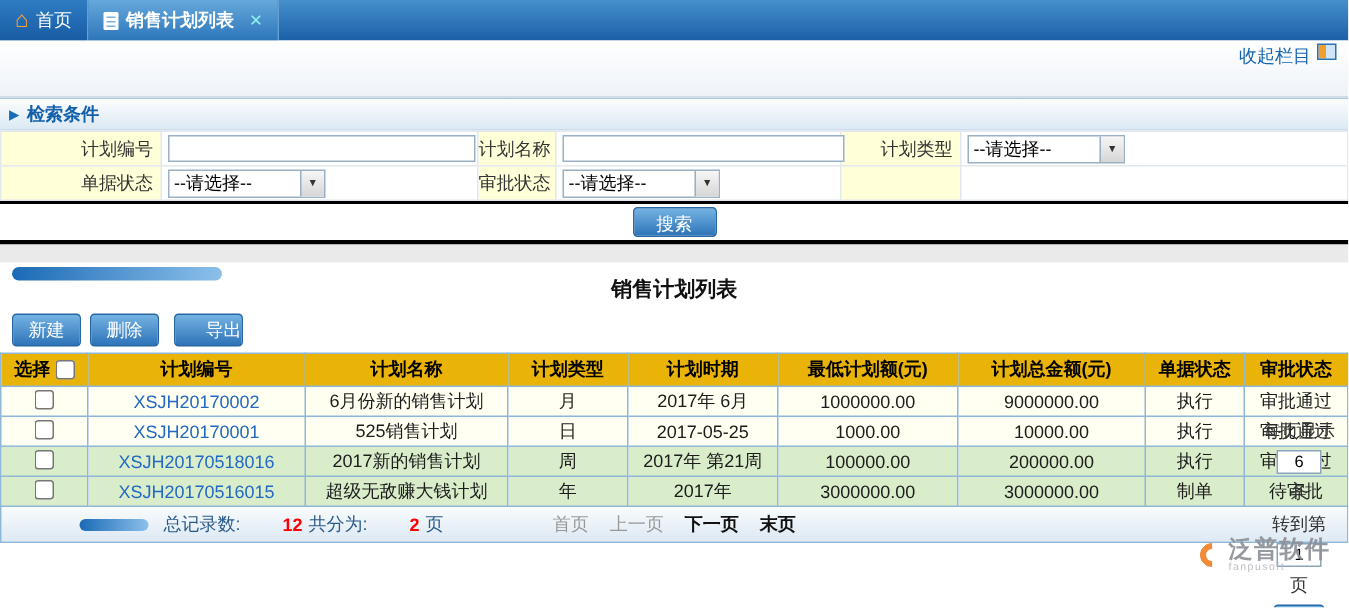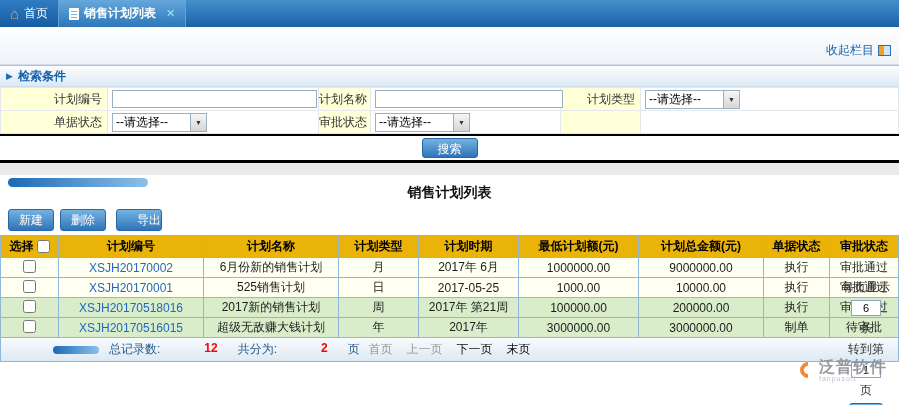--- a/index.html
+++ b/index.html
@@ -13,34 +13,34 @@
   .tab.home { background: linear-gradient(#2f7cc2, #175ca4); border-right: 1px solid #66a0d0; }
   .tab.active { background: linear-gradient(#66a8dc, #2c76ba); font-weight: bold; border-right: 1px solid #66a0d0; }
   .home-glyph { color: #ffa133; font-size: 15px; line-height: 1; }
   .doc-glyph { width: 10px; height: 12px; background: #fff; border-radius: 1px; position: relative; }
   .doc-glyph::before { content: ""; position: absolute; left: 2px; top: 3px; right: 2px; height: 1px;
     background: #7ab0dc; box-shadow: 0 3px 0 #7ab0dc, 0 6px 0 #7ab0dc; }
   .close-glyph { color: #8ef0ee; font-size: 11px; font-weight: bold; margin-left: 5px; }
 
   
   .subheader { height: 38px; background: linear-gradient(#ffffff, #eef3f8); position: relative; border-bottom: 1px solid #cfdce8; }
-  .collapse { position: absolute; right: 8px; bottom: 5px; color: #1565ae; display: flex; align-items: center; gap: 4px; cursor: pointer; text-decoration: none; }
+  .collapse { position: absolute; right: 8px; bottom: 18px; color: #1565ae; display: flex; align-items: flex-start; gap: 4px; cursor: pointer; text-decoration: none; }
   .collapse-glyph { width: 13px; height: 11px; border: 1px solid #2a72b4; background: linear-gradient(90deg, #f0a030 45%, #cfe4f4 45%); }
 
   
   .search-panel { border-top: 1px solid #aac6de; }
   .search-header { height: 21px; background: linear-gradient(#fcfdfe, #dce9f4); display: flex; align-items: center; gap: 5px; padding-left: 6px; color: #1360aa; font-weight: bold; border-bottom: 1px solid #cddcea; }
   .arrow-glyph { color: #1b6cb6; font-size: 9px; }
   table.form { width: 100%; border-collapse: collapse; table-layout: fixed; }
   table.form td { height: 23px; border: 1px solid #e2e8ee; }
   td.lbl { background: #ffffd8; text-align: right; padding-right: 5px; color: #333; white-space: nowrap; }
   td.fld { background: #fff; padding-left: 4px; }
   input.txt { width: 205px; height: 18px; border: 1px solid #9ab0c4; padding: 0 3px; font-size: 12px; }
   input.txt.w188 { width: 188px; }
-  .sel { display: inline-flex; width: 95px; height: 19px; border: 1px solid #9ab0c4; background: #fff; align-items: center; justify-content: space-between; cursor: pointer; }
+  .sel { display: inline-flex; width: 105px; height: 19px; border: 1px solid #9ab0c4; background: #fff; align-items: center; justify-content: space-between; cursor: pointer; }
   .sel .val { padding-left: 3px; white-space: nowrap; overflow: hidden; }
   .sel .arr { width: 16px; height: 100%; background: linear-gradient(#f6f6f6, #d6d6d6); border-left: 1px solid #9ab0c4; display: flex; align-items: center; justify-content: center; font-size: 7px; color: #333; }
   .hr-black { height: 2px; background: #000; }
   .hr-black.thick { height: 3px; }
   .search-btn-row { height: 24px; display: flex; align-items: center; justify-content: center; background: #fff; }
   .btn { background: linear-gradient(#74b2e2, #2e74b8); border: 1px solid #2767a4; border-radius: 3px; color: #fff; font-size: 12px; cursor: pointer; }
   .btn.search { padding: 2px 15px; height: 20px; }
   .gap { height: 12px; background: #eaeaea; }
 
   
@@ -55,25 +55,25 @@
   table.grid td { height: 20px; border: 1px solid #8fb8d8; text-align: center; font-size: 12px; color: #1c1c1c; padding: 0 2px; overflow: hidden; white-space: nowrap; }
   tr.cream { background: var(--row-cream, #fffff2); }
   tr.green { background: var(--row-green, #d9edca); }
   a.plan-link { color: var(--link-blue, #2268c4); text-decoration: none; cursor: pointer; }
   .selwrap { display: flex; align-items: center; justify-content: center; gap: 3px; }
   input[type="checkbox"] { width: 13px; height: 13px; margin: 0; }
 
   
   .footer { height: 24px; border: 1px solid #8fb8d8; border-top: none; background: linear-gradient(#f8fbfd, #dde9f3); display: flex; align-items: center; position: relative; font-size: 12px; }
   .footer-deco { width: 46px; height: 8px; border-radius: 4px; background: linear-gradient(90deg, #1b6ab6, #8cc0ea); margin-left: 52px; flex: none; }
-  .totals { margin-left: 10px; color: #2a5a8a; display: flex; gap: 20px; align-items: flex-start; white-space: nowrap; }
+  .totals { margin-left: 10px; color: #2a5a8a; display: flex; gap: 4px; align-items: center; white-space: nowrap; }
   .red { color: var(--red-number, #f00); font-weight: bold; margin-left: 24px; }
   .pager { position: absolute; left: 50%; transform: translateX(-50%); display: flex; gap: 14px; white-space: nowrap; }
   .pg-dis { color: #999; cursor: default; text-decoration: none; }
-  .pg-act { color: #111; font-weight: normal; cursor: pointer; text-decoration: none; }
+  .pg-act { color: #111; font-weight: bold; cursor: pointer; text-decoration: none; }
   .page-controls { margin-left: auto; display: flex; align-items: center; gap: 4px; padding-right: 8px; color: #333; white-space: nowrap; flex-direction: column; }
   input.mini { width: 30px; height: 16px; border: 1px solid #8aa4bc; text-align: center; font-size: 11px; background: #fff; }
   .btn.go { width: 34px; height: 18px; font-weight: bold; font-size: 11px; border-radius: 3px; padding: 0; }
 
   
   .logo { position: absolute; right: 12px; bottom: 22px; display: flex; align-items: center; gap: 3px; opacity: .92; }
   .logo-arc { width: 16px; height: 16px; border: 4px solid transparent; border-left-color: #f08228; border-bottom-color: #f08228; border-radius: 50%; transform: rotate(45deg); }
   .logo-text { line-height: 1.1; }
   .logo-name { font-size: 16px; font-weight: bold; color: #8d9199; letter-spacing: 1px; }
   .logo-sub { font-size: 7px; color: #b6bac0; letter-spacing: 1px; }

